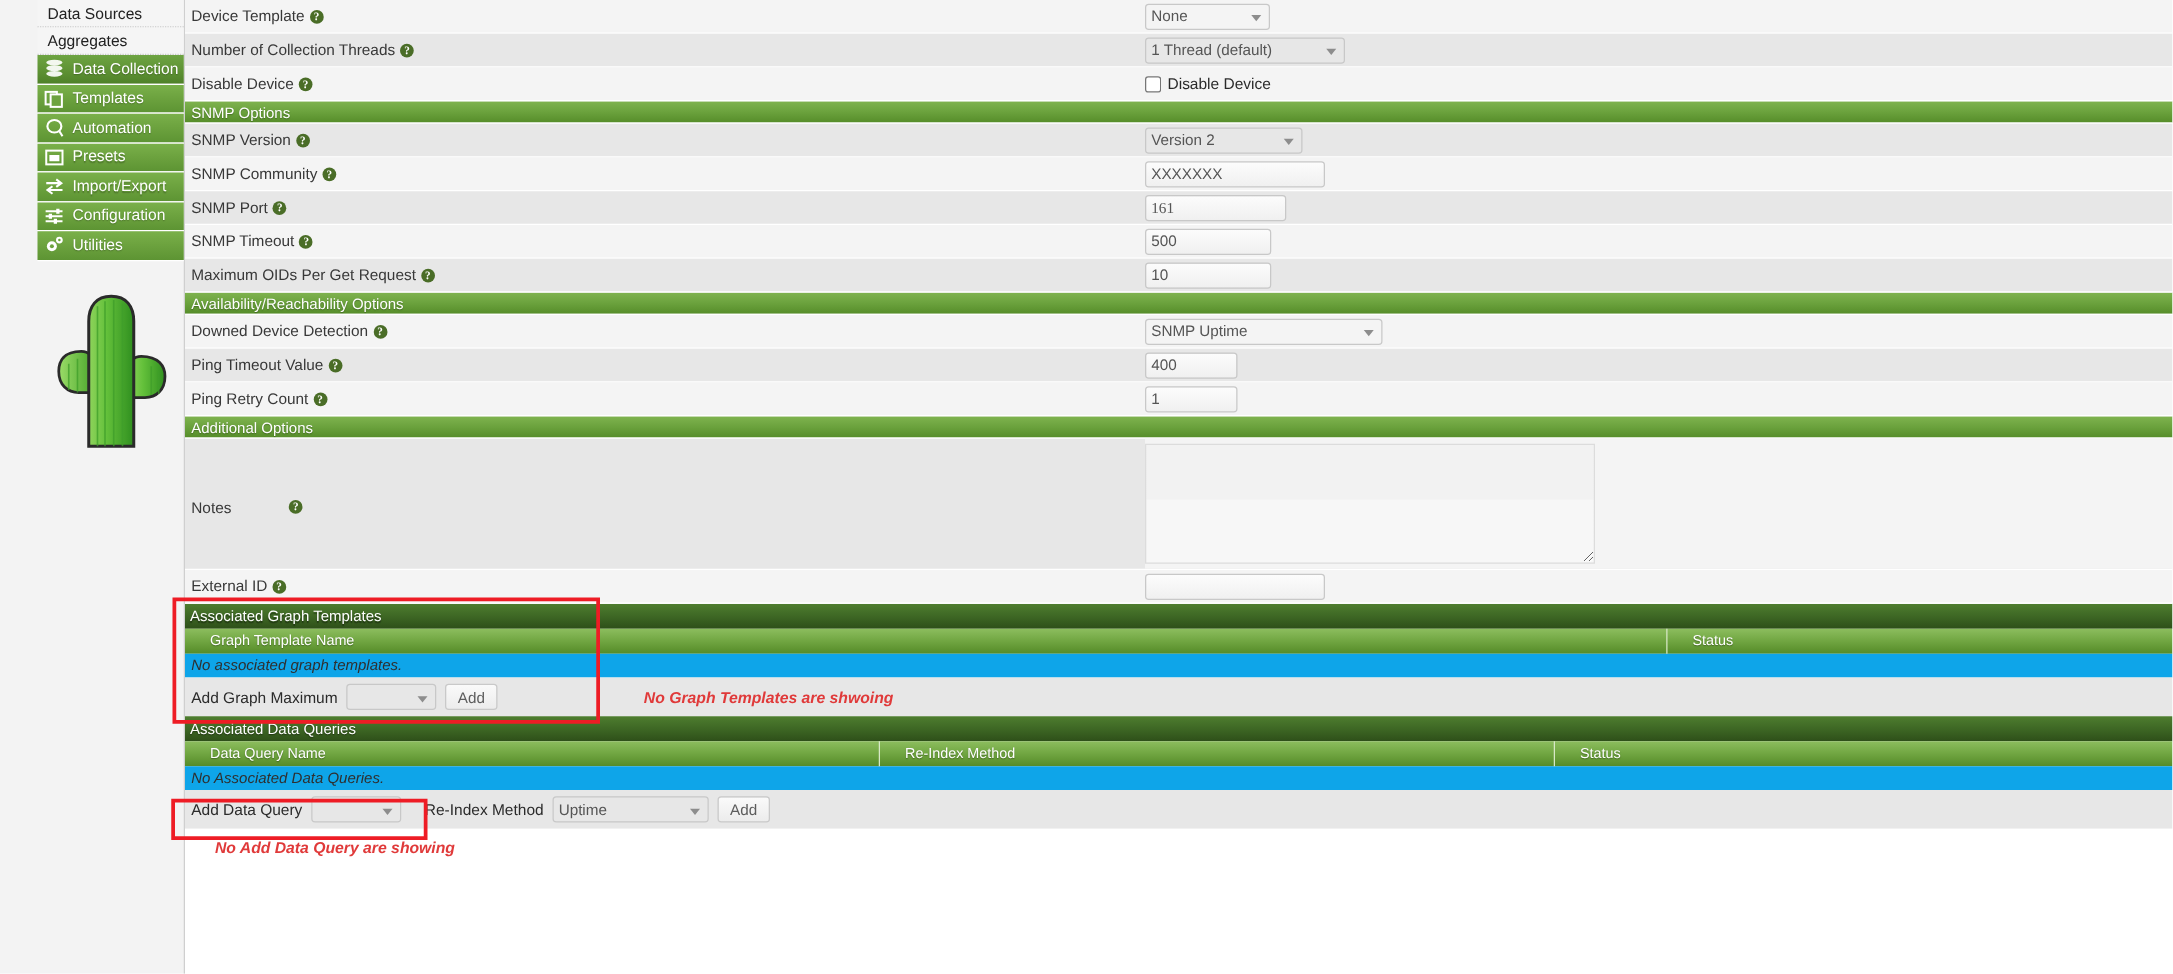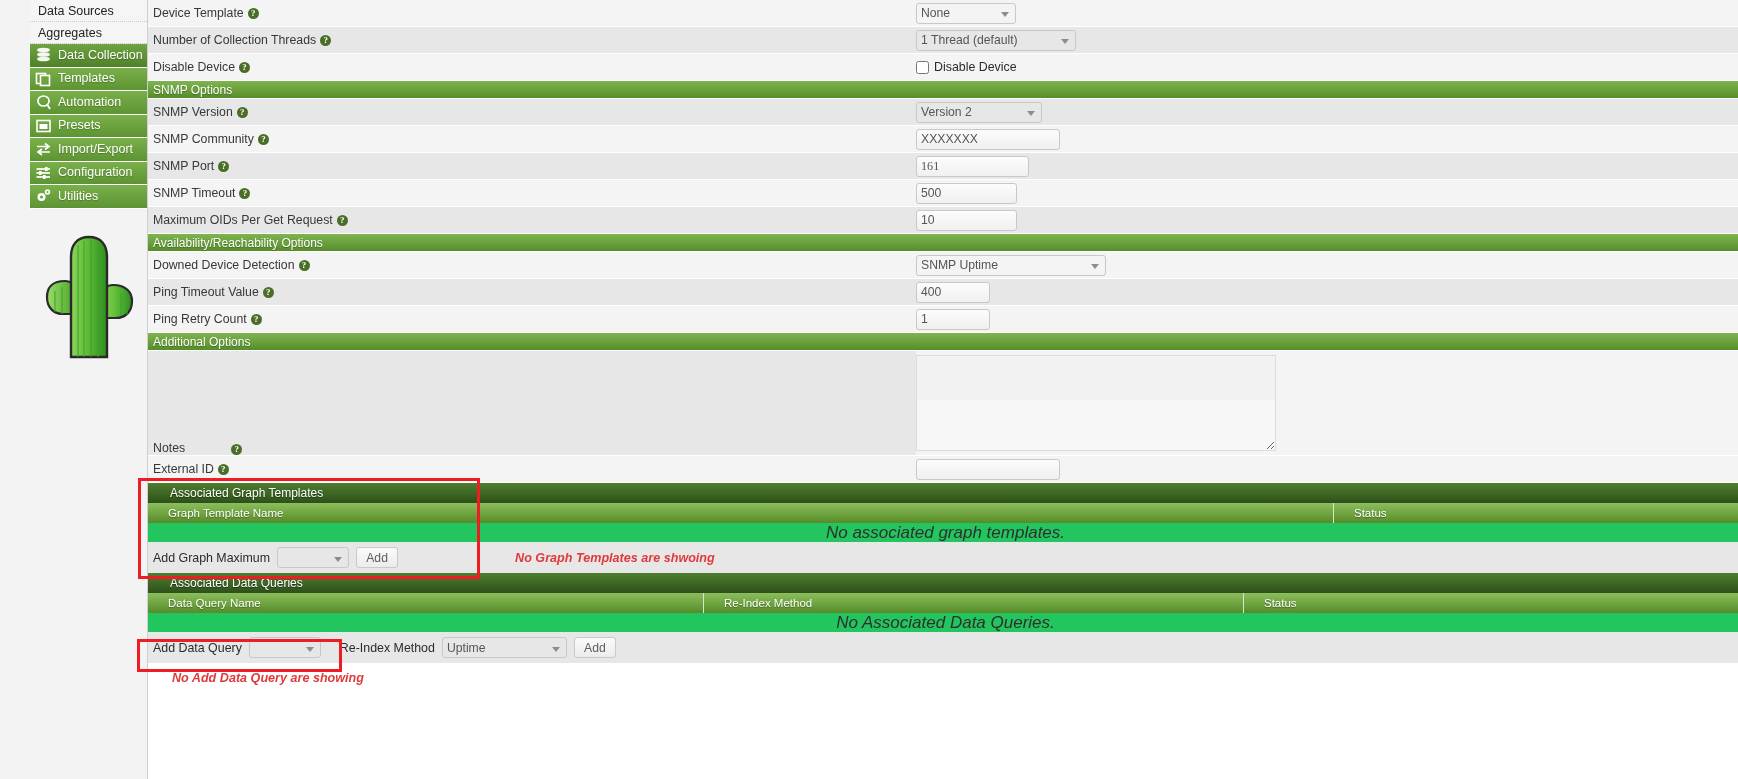--- a/index.html
+++ b/index.html
@@ -80,39 +80,39 @@
     height: 18px; line-height: 18px;
     color: #fff; font-size: 12px;
     padding-left: 5px;
     background: linear-gradient(to bottom, #7fb34f 0%, #6ba23d 50%, #568d2a 100%);
     border-bottom: 1px solid #fff;
     text-shadow: 0 1px 1px rgba(0,0,0,.3);
   }
   .secbar-dark {
     height: 20px; line-height: 20px;
     color: #fff; font-size: 12px;
-    padding-left: 22px;
+    padding-left: 4px;
     background: linear-gradient(to bottom, #4e7d2f 0%, #3c6523 55%, #2e4f19 100%);
     text-shadow: 0 1px 1px rgba(0,0,0,.45);
   }
   .colhdr {
     height: 20px;
     color: #fff; font-size: 11.5px;
     background: linear-gradient(to bottom, #8cbd5e 0%, #73a844 45%, #558b28 100%);
     text-shadow: 0 1px 1px rgba(0,0,0,.35);
     display: flex; align-items: center;
   }
   .colhdr > div { padding-left: 20px; height:100%; display:flex; align-items:center; }
   .colsep { border-left: 1px solid #d7e8c6; }
 
   .emptyrow {
     height: 19px; line-height: 19px;
-    background: #22c55e;
-    font-style: italic; font-size: 17px;
-    padding-left: 5px; color: #2f2f2f; text-align: center;
+    background: #0ea5e9;
+    font-style: italic; font-size: 12px;
+    padding-left: 5px; color: #2f2f2f;
   }
 
   
   select.ctl, input.ctl {
     font-family: "Liberation Sans", sans-serif;
     font-size: 12.2px;
     color: #555;
     height: 21px;
     background: linear-gradient(to bottom,#fbfbfb 0%,#ededed 100%);
     border: 1px solid #c8c8c8;
@@ -144,21 +144,21 @@
   textarea.notes {
     width: 360px; height: 96px;
     background: linear-gradient(to bottom,#f2f2f2 0%,#f2f2f2 46%,#f7f7f7 47%,#f7f7f7 100%);
     border: 1px solid #dcdcdc;
     resize: both;
     font-family: "Liberation Sans", sans-serif; font-size: 12px;
     outline: none;
   }
 
   .notesrow { display:flex; background:#e7e7e7; border-bottom:1px solid #fff; }
-  .notesrow .lbl { align-items: flex-end; padding-top: 5px; gap: 46px; }
+  .notesrow .lbl { align-items: center; padding-top: 5px; gap: 46px; }
   .notesrow .fld { background:#f4f4f4; padding: 4px 0; align-items:flex-start; }
 
   .inline-row { display:flex; align-items:center; height: 31px; background:#e7e7e7; padding-left: 5px; gap: 7px; }
   .inline-row .t { font-size:12.4px; color:#2b2b2b; }
 
   .annot {
     color: #e03a3a; font-style: italic; font-weight: bold; font-size: 12.6px;
     white-space: nowrap;
   }
 

